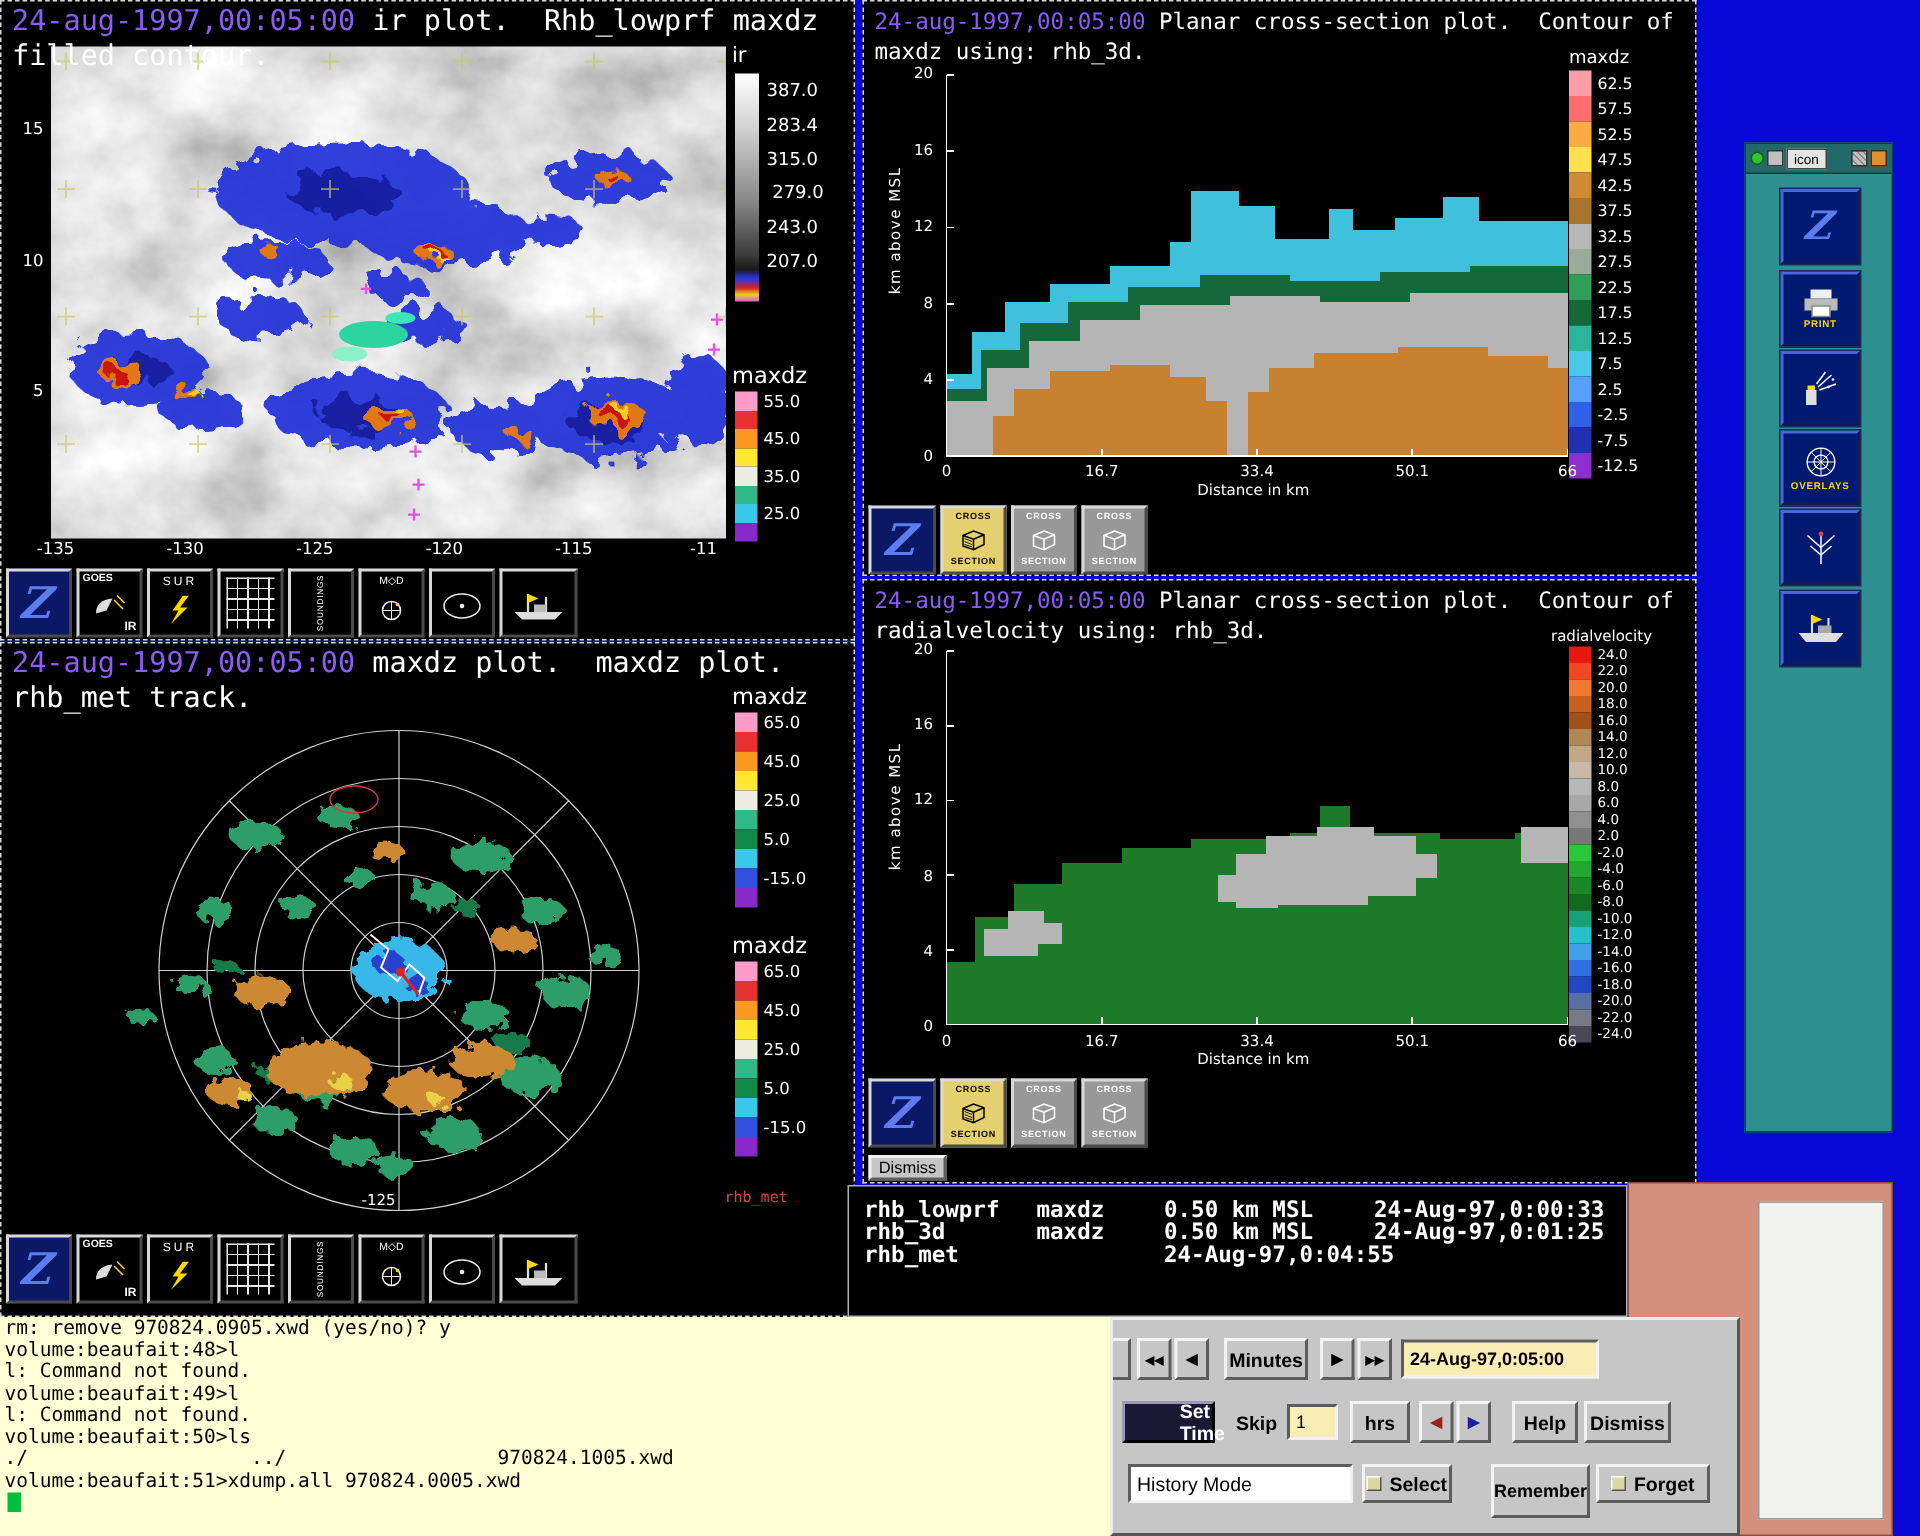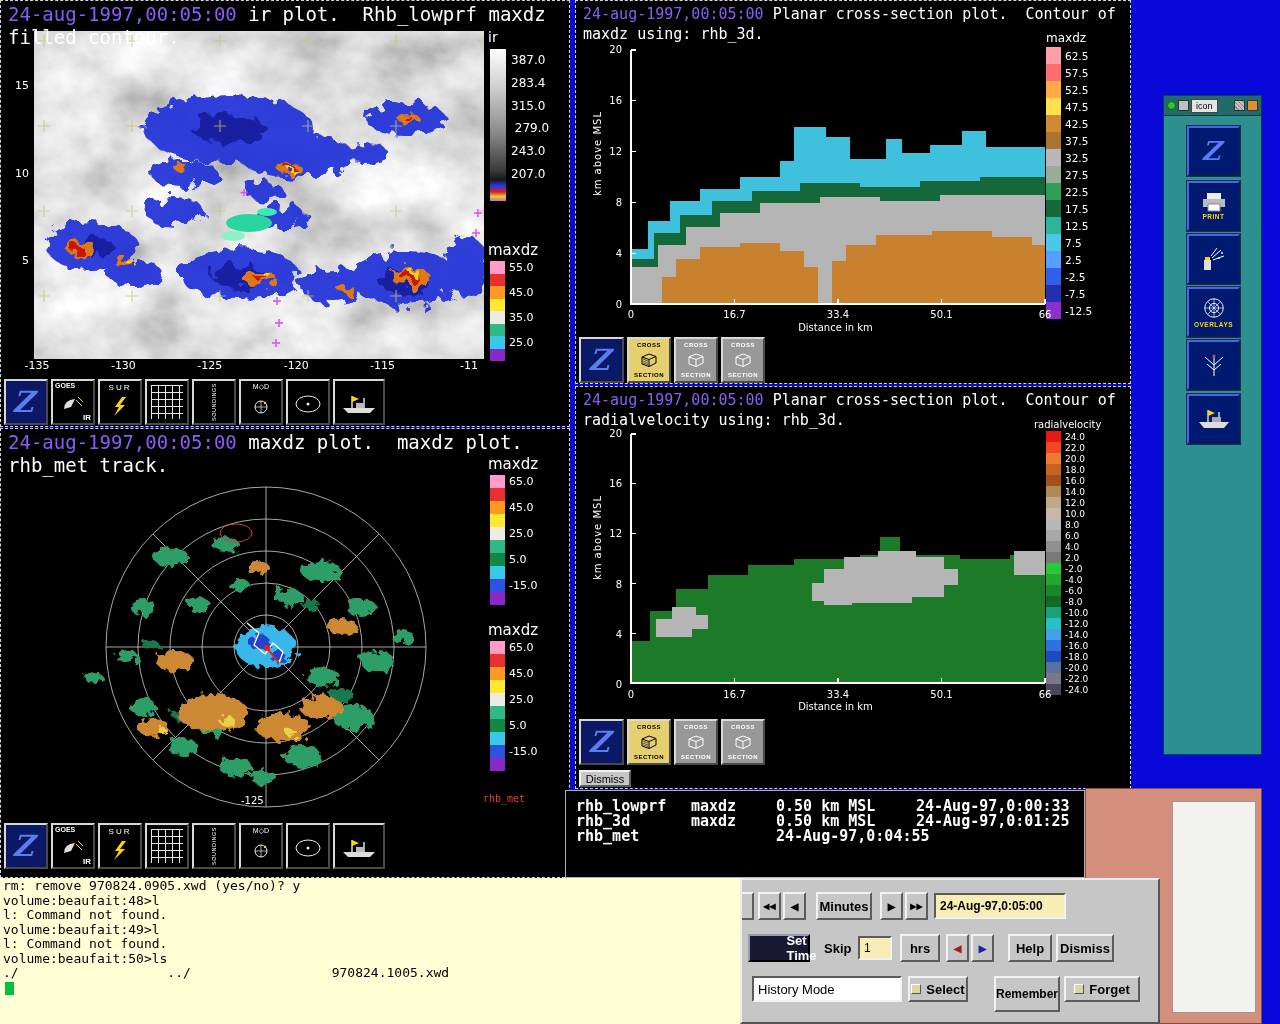--- a/index.html
+++ b/index.html
@@ -812,20 +812,21 @@
 <div id="terminal">
   <div>
 
   <div class="term-line">rm: remove 970824.0905.xwd (yes/no)? y</div>
       <div class="term-line">volume:beaufait:48&gt;l</div>
       <div class="term-line">l: Command not found.</div>
       <div class="term-line">volume:beaufait:49&gt;l</div>
       <div class="term-line">l: Command not found.</div>
       <div class="term-line">volume:beaufait:50&gt;ls</div>
       <div class="term-line">./                   ../                  970824.1005.xwd</div>
+      <div class="term-line">volume:beaufait:51&gt;xdump.all 970824.0005.xwd</div>
     </div>
   <div class="term-line"><span class="cursor"></span></div>
 </div>
 
 <div id="time-win">
   <div class="raised abs" style="left:-4px;top:12px;width:16px;height:28px"></div>
   <div class="raised btn abs" style="left:16px;top:12px;width:23px;height:28px;font-size:8px">◀◀</div>
   <div class="raised btn abs" style="left:41px;top:12px;width:23px;height:28px;font-size:10px">◀</div>
   <div class="raised btn abs" style="left:74px;top:12px;width:56px;height:28px">Minutes</div>
   <div class="raised btn abs" style="left:138px;top:12px;width:23px;height:28px;font-size:10px">▶</div>

